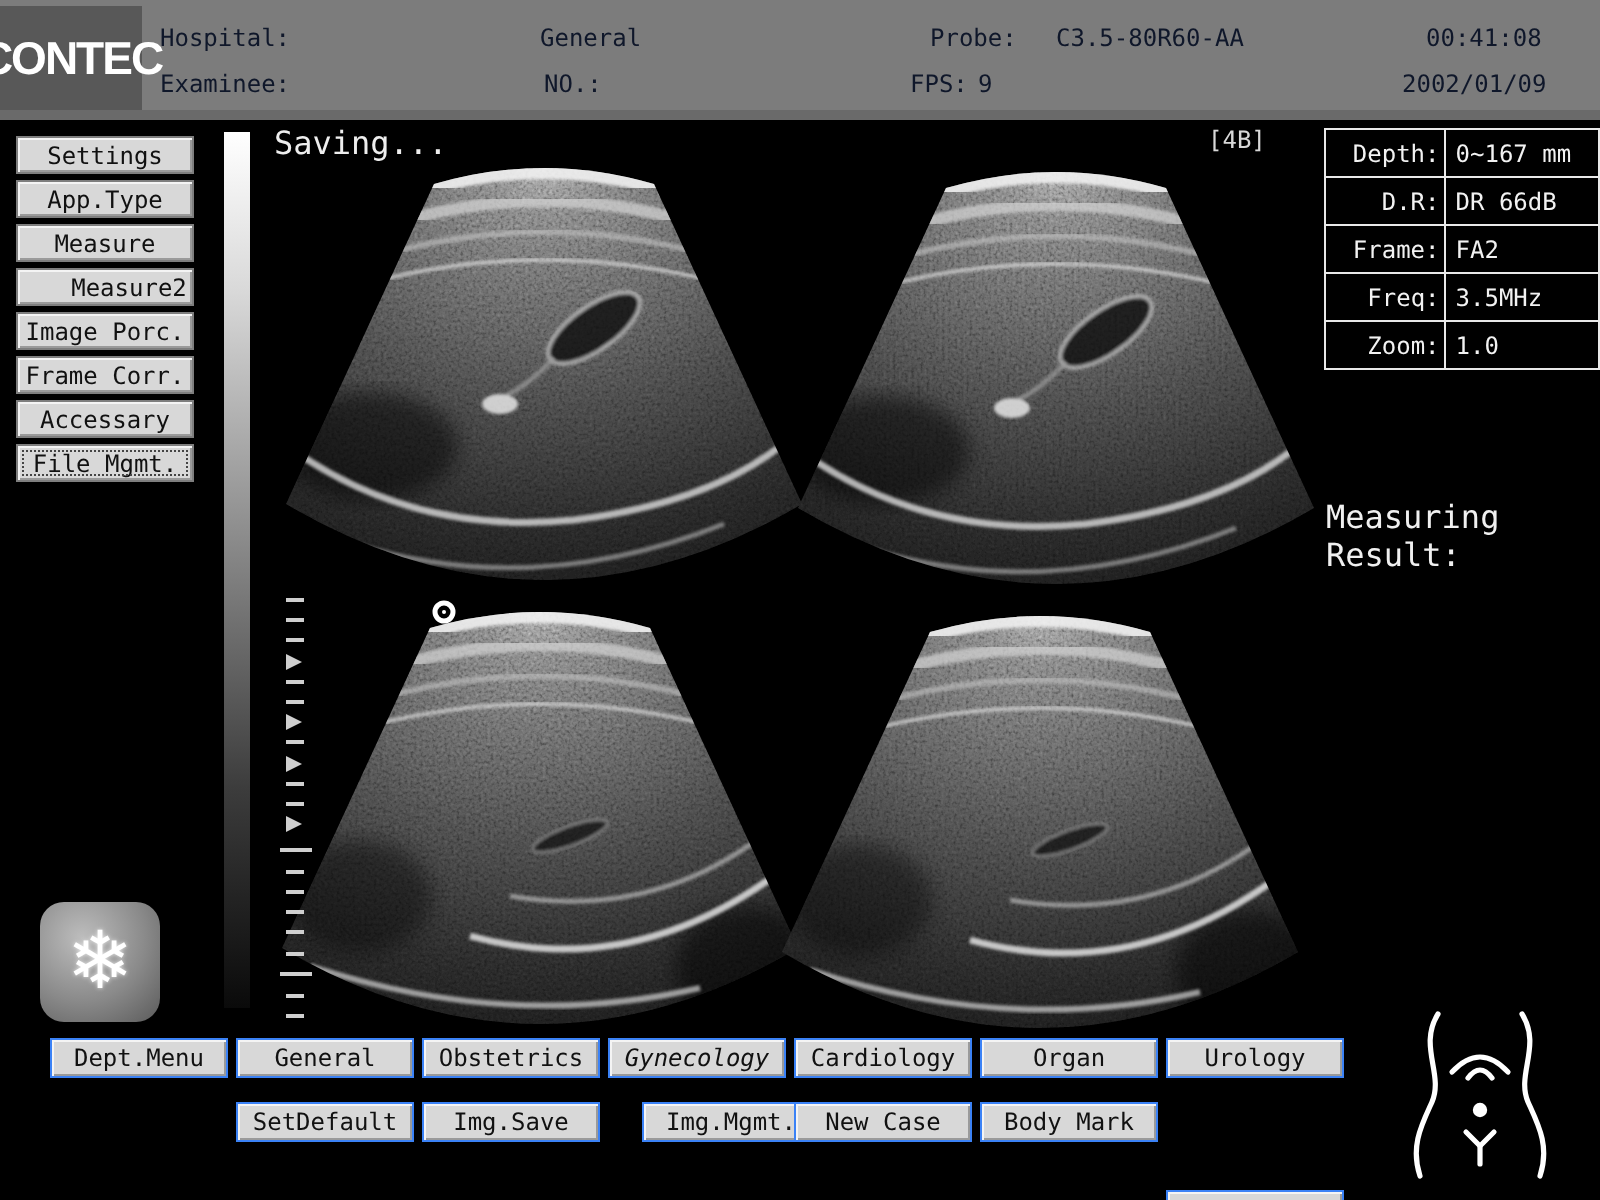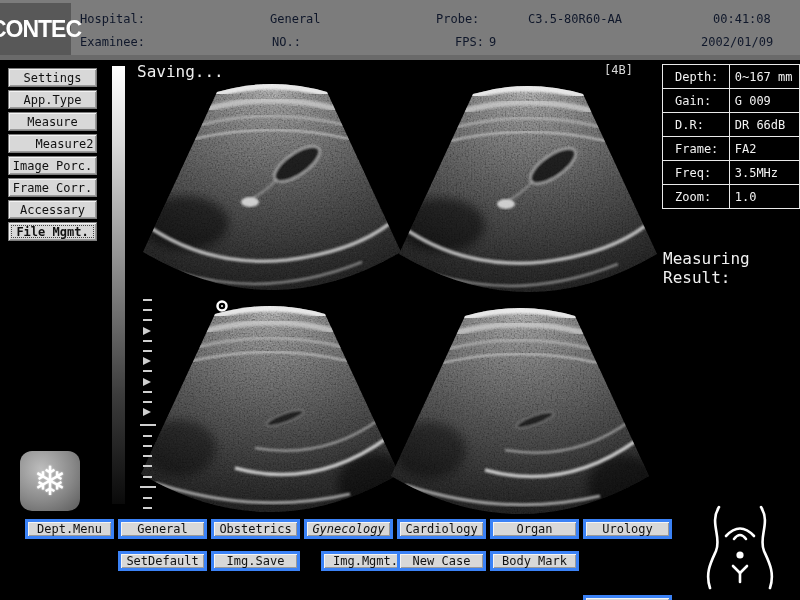--- a/index.html
+++ b/index.html
@@ -30,69 +30,69 @@
   
   .saving{position:absolute;left:137px;top:62px;color:#eeeeee;font-size:16px;}
   .modelabel{position:absolute;left:604px;top:63px;color:#d8d8d8;font-size:12px;}
   .usarea{position:absolute;left:128px;top:58px;width:532px;height:460px;}
   
   .ptable{position:absolute;left:662px;top:64px;border-collapse:collapse;}
   .ptable td{
     border:1px solid #e9e9e9;color:#f2f2f2;font-size:12px;height:23px;
     font-family:"DejaVu Sans Mono",monospace;background:#000;
   }
-  .ptable td.lab{width:56px;padding:0 2px 0 12px;}
+  .ptable td.lab{width:56px;text-align:right;padding:0 2px 0 2px;}
   .ptable td.val{width:72px;text-align:left;padding:0 2px 0 5px;}
   .measuring{position:absolute;left:663px;top:249px;color:#f0f0f0;font-size:16px;}
   
   .freeze{
     position:absolute;left:20px;top:451px;width:60px;height:60px;border-radius:12px;
     background:radial-gradient(circle at 35% 30%, #bdbdbd, #8a8a8a 55%, #606060 95%);
     display:flex;align-items:center;justify-content:center;
     color:#ffffff;font-size:40px;text-shadow:0 0 2px #e9e9e9;
     font-family:"DejaVu Sans",sans-serif;
   }
   
   .menu-btn{
     position:absolute;height:20px;width:89px;background:#d8d8d8;
-    border:3px solid #3b82f6;box-shadow:inset 1px 1px 0 #f4f4f4, inset -1px -1px 0 #9a9a9a;
+    border:1px solid #3b82f6;box-shadow:inset 1px 1px 0 #f4f4f4, inset -1px -1px 0 #9a9a9a;
     color:#111;font-size:12px;font-family:"DejaVu Sans Mono",monospace;
     display:flex;align-items:center;justify-content:center;cursor:pointer;padding:0;
   }
   .row1{top:519px;} .row2{top:551px;}
   .bodymark{position:absolute;left:692px;top:503px;}
 </style>
 </head>
 <body>
 
 <div class="screen">
 
   <div class="header">
     <div class="logo">CONTEC</div>
     <div class="hfield" style="left:80px;top:12px;">Hospital:</div>
     <div class="hfield" style="left:270px;top:12px;">General</div>
-    <div class="hfield" style="left:436px;top:12px;">Probe:</div>
+    <div class="hfield" style="left:465px;top:12px;">Probe:</div>
     <div class="hfield" style="left:528px;top:12px;">C3.5-80R60-AA</div>
     <div class="hfield" style="left:713px;top:12px;">00:41:08</div>
     <div class="hfield" style="left:80px;top:35px;">Examinee:</div>
     <div class="hfield" style="left:272px;top:35px;">NO.:</div>
     <div class="hfield" style="left:455px;top:35px;">FPS:</div>
     <div class="hfield" style="left:489px;top:35px;">9</div>
     <div class="hfield" style="left:701px;top:35px;">2002/01/09</div>
   </div>
   <div class="header-shadow"></div>
 
   <button class="side-btn" style="top:68px;">Settings</button>
   <button class="side-btn" style="top:90px;">App.Type</button>
   <button class="side-btn" style="top:112px;">Measure</button>
   <button class="side-btn" style="top:134px;padding-left:24px;">Measure2</button>
   <button class="side-btn" style="top:156px;">Image Porc.</button>
   <button class="side-btn" style="top:178px;">Frame Corr.</button>
   <button class="side-btn" style="top:200px;">Accessary</button>
-  <button class="side-btn focused" style="top:222px;font-weight:bold;">File Mgmt.</button>
+  <button class="side-btn focused" style="top:222px;">File Mgmt.</button>
 
   <div class="graybar"></div>
 
   <div class="saving">Saving...</div>
   <div class="modelabel">[4B]</div>
 
   <div class="usarea">
   <svg width="532" height="460" viewBox="0 0 532 460" xmlns="http://www.w3.org/2000/svg">
     <defs>
       <radialGradient id="fg" cx="50%" cy="0%" r="115%">
@@ -217,24 +217,20 @@
   </svg>
   </div>
 
   <table class="ptable">
     <tbody>
         <tr>
           <td class="lab">Depth:</td>
           <td class="val">0~167 mm</td>
         </tr>
     <tr>
-          <td class="lab">Gain:</td>
-          <td class="val">G 009</td>
-        </tr>
-    <tr>
           <td class="lab">D.R:</td>
           <td class="val">DR 66dB</td>
         </tr>
     <tr>
           <td class="lab">Frame:</td>
           <td class="val">FA2</td>
         </tr>
     <tr>
           <td class="lab">Freq:</td>
           <td class="val">3.5MHz</td>

